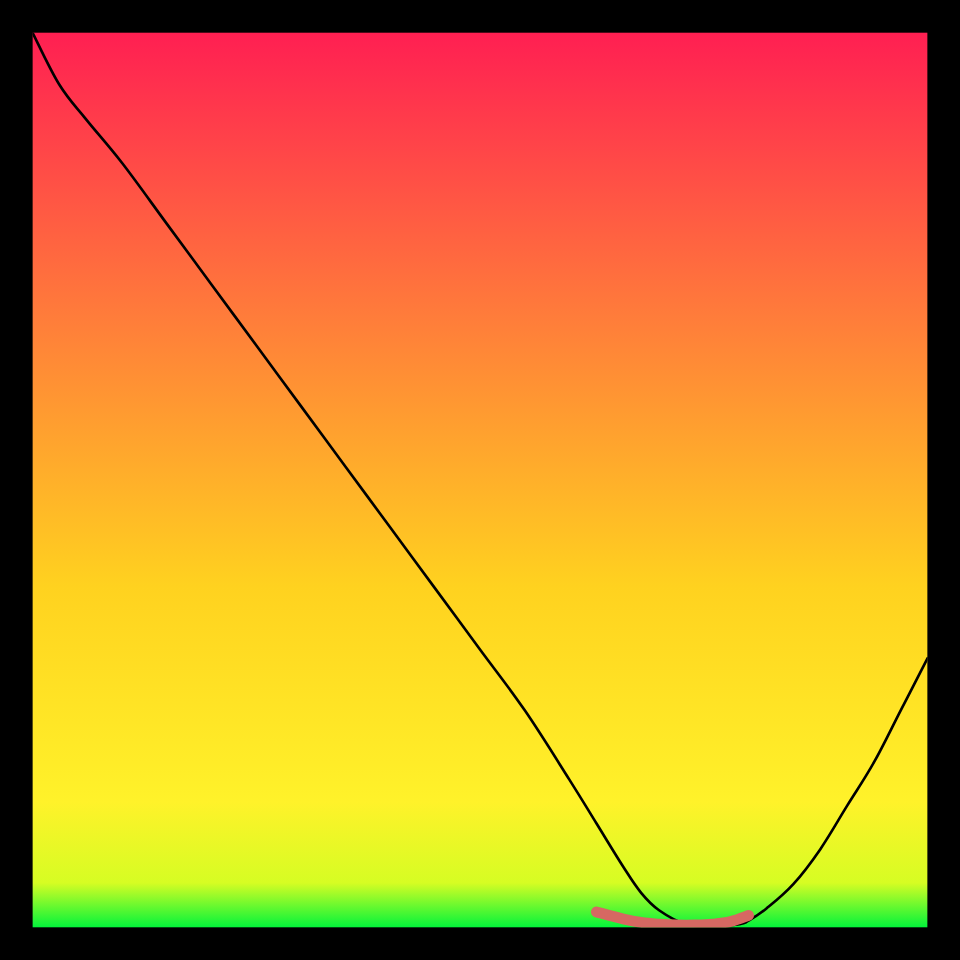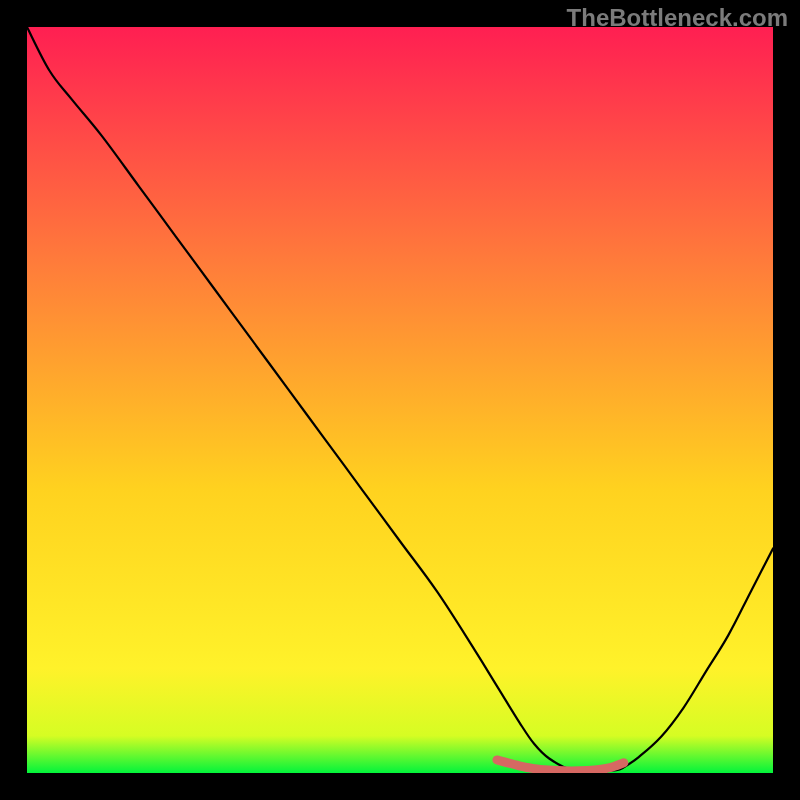--- a/index.html
+++ b/index.html
@@ -41,21 +41,20 @@
     width: 746px;
     height: 746px;
     display: block;
   }
 </style>
 </head>
 <body>
 
 <div class="container">
 
-  <div class="watermark">TheBottleneck.com</div>
 
   <div class="plot-frame">
 
     <svg class="plot" viewBox="0 0 746 746" preserveAspectRatio="none">
       <defs>
         <linearGradient id="bg-grad" x1="0" y1="0" x2="0" y2="1">
           <stop id="g0" offset="0%" stop-color="#ff1f52"></stop>
           <stop id="g1" offset="32%" stop-color="#ff7d3a"></stop>
           <stop id="g2" offset="62%" stop-color="#ffd21f"></stop>
           <stop id="g3" offset="86%" stop-color="#fff22a"></stop>

